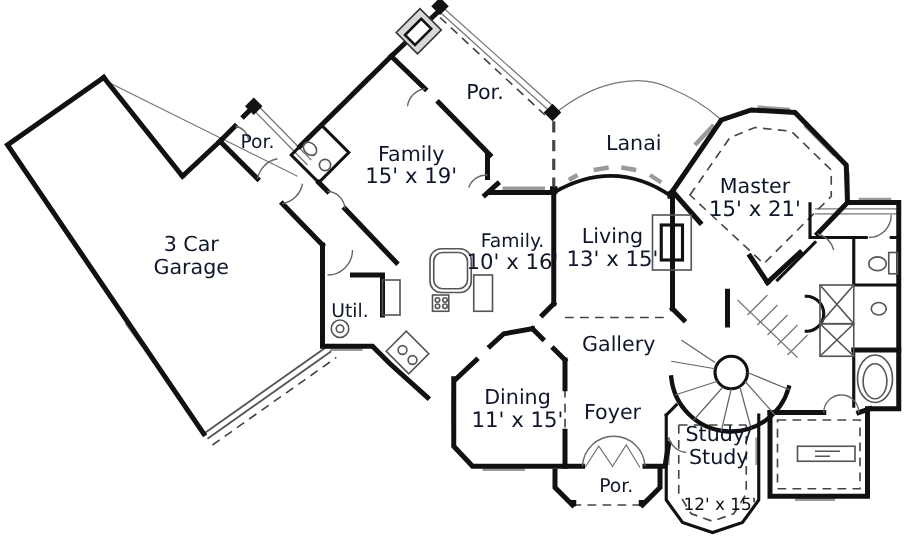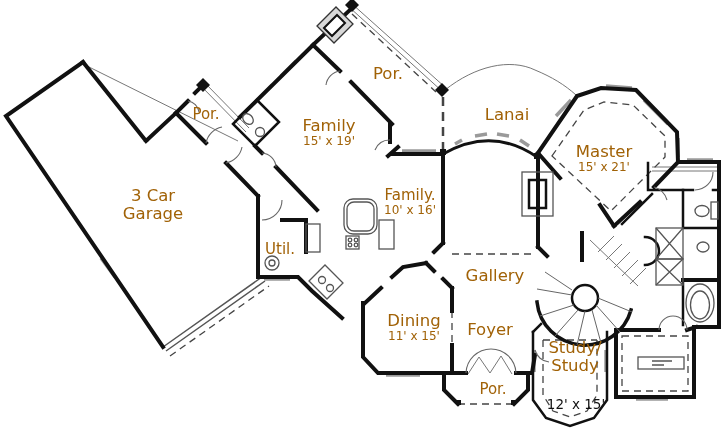--- a/index.html
+++ b/index.html
@@ -1,23 +1,23 @@
 <!DOCTYPE html>
 <html><head>
 <meta charset="utf-8">
 <style>
   html,body{margin:0;padding:0;background:#fff;}
   #plan{position:relative;width:725px;height:445px;background:#ffffff;overflow:hidden;
         font-family:"DejaVu Sans","Liberation Sans",sans-serif;}
   #plan svg{position:absolute;left:0;top:0;}
-  .lbl{position:absolute;transform:translate(-50%,-50%);text-align:center;color:#a16207;
+  .lbl{position:absolute;transform:translate(-50%,-50%);text-align:center;color:#0f172a;
        line-height:1.1;white-space:nowrap;}
   .nm{font-size:16.5px;}
   .nm-sm{font-size:15px;}
-  .dm{font-size:12px;}
+  .dm{font-size:17px;}
   .dm-abs{position:absolute;transform:translate(-50%,-50%);color:#111;font-size:13.5px;white-space:nowrap;}
 </style>
 </head>
 <body>
 
 <div id="plan">
 
 <svg width="725" height="445" viewBox="0 0 725 445">
 
   <g stroke="#777" stroke-width="1" fill="none">
@@ -230,20 +230,24 @@
   <div class="lbl" style="left:604px;top:159px">
     <div class="nm">Master</div>
     <div class="dm">15' x 21'</div>
   </div>
 
   <div class="lbl" style="left:410px;top:202px">
     <div class="nm-sm">Family.</div>
     <div class="dm">10' x 16'</div>
   </div>
 
+  <div class="lbl" style="left:490px;top:199px">
+    <div class="nm">Living</div>
+    <div class="dm">13' x 15'</div>
+  </div>
 
   <div class="lbl" style="left:280px;top:249px">
     <div class="nm-sm">Util.</div>
   </div>
 
 
   <div class="lbl" style="left:495px;top:276px">
     <div class="nm">Gallery</div>
   </div>
 

